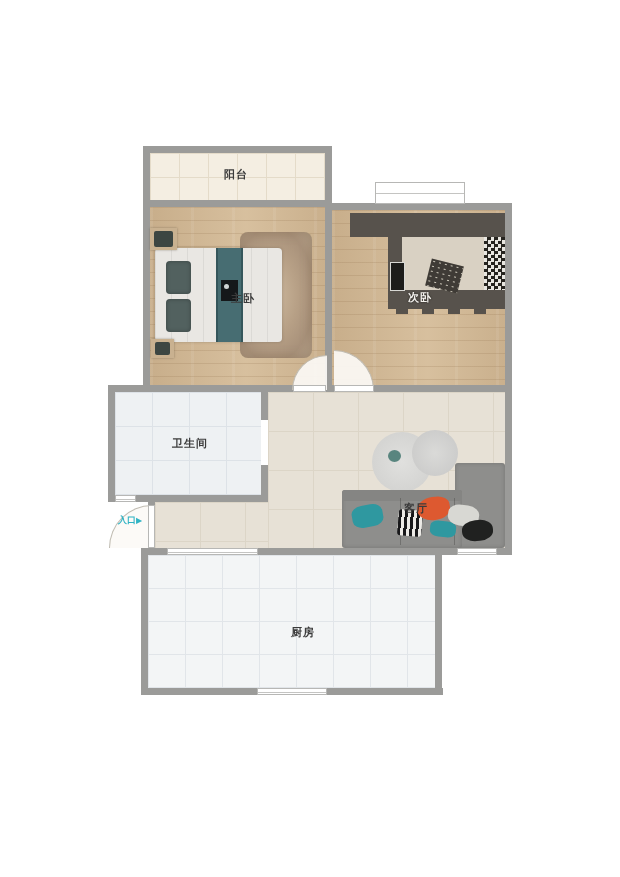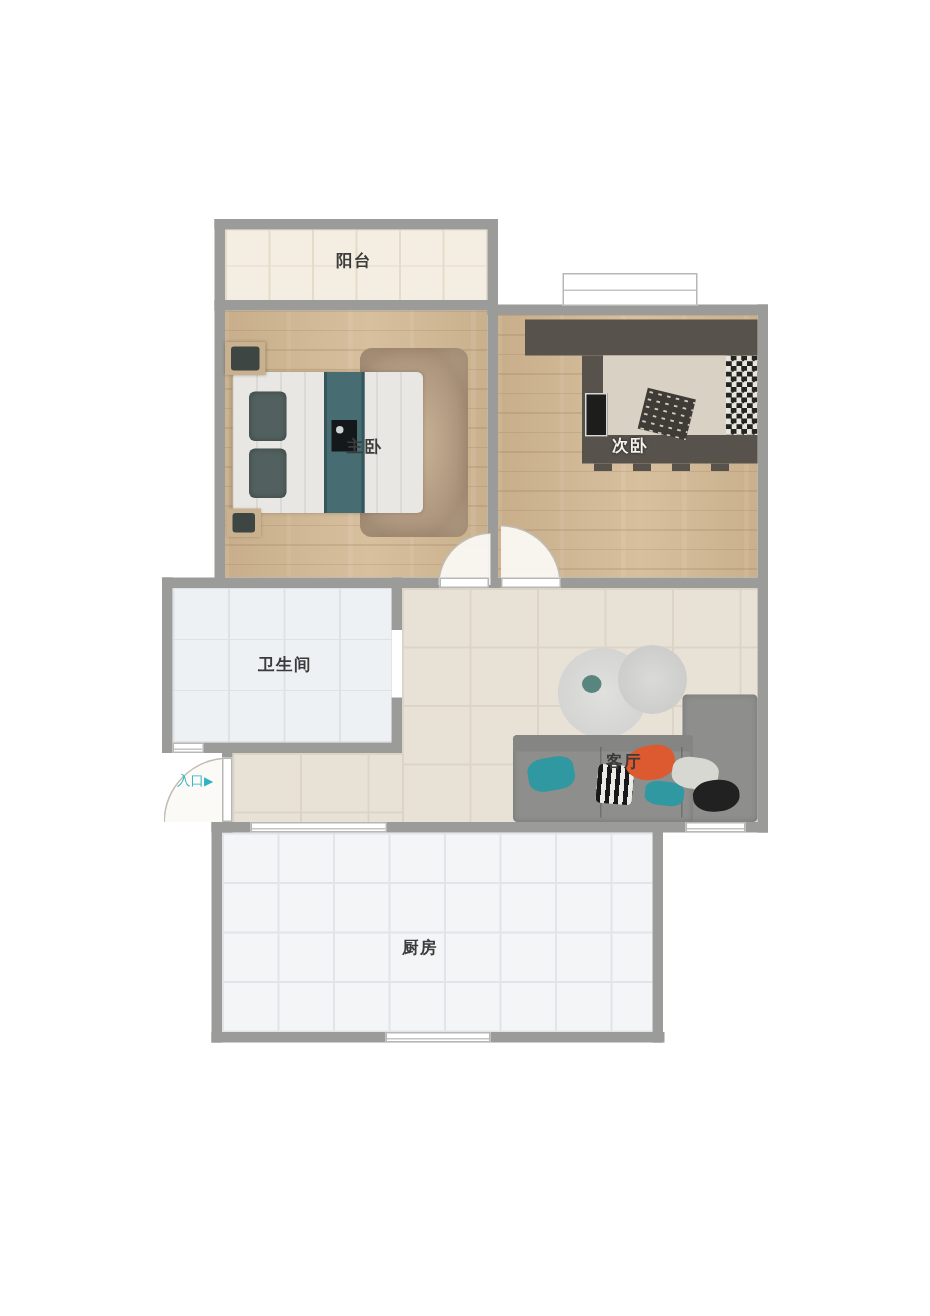--- a/index.html
+++ b/index.html
@@ -30,21 +30,21 @@
   .window{position:absolute;background:#ffffff;border:1px solid #b7b7b5;box-sizing:border-box;}
   .window.h::after{content:"";position:absolute;left:0;right:0;top:50%;height:1px;background:#c4c4c2;}
   
   .arc{position:absolute;background:rgba(252,250,246,.92);box-sizing:border-box;border:1px solid #c0bcb2;}
   .arc-tl{border-radius:100% 0 0 0;border-right:none;border-bottom:none;}
   .arc-tr{border-radius:0 100% 0 0;border-left:none;border-bottom:none;}
   .leaf{position:absolute;background:#ffffff;border:1px solid #b7b7b5;box-sizing:border-box;}
   
   .room-label{position:absolute;font-size:11px;font-weight:bold;color:#3b3b3b;letter-spacing:1px;white-space:nowrap;transform:translate(-50%,-50%);}
   .room-label.on-dark{color:#f4f2ee;text-shadow:0 0 2px #2c2925,0 0 1px #2c2925;}
-  .entry-label{position:absolute;font-size:9px;font-weight:normal;color:#2fb3c4;letter-spacing:0;white-space:nowrap;}
+  .entry-label{position:absolute;font-size:9px;font-weight:bold;color:#2fb3c4;letter-spacing:0;white-space:nowrap;}
   .entry-label .tri{font-size:8px;}
   
   .furn{position:absolute;box-sizing:border-box;}
   
   .rug-feather{background:radial-gradient(ellipse at 45% 50%,#cdb99e 0%,#b7a086 45%,#a8917a 75%,#b7a48c 100%);
     background-blend-mode:multiply;border-radius:8px;
     box-shadow:inset 0 0 12px rgba(120,95,70,.45);}
   .bed-base{background:#e9e7e3;border-radius:4px;
     background-image:repeating-linear-gradient(90deg,rgba(120,120,118,.12) 0 1px,transparent 1px 16px);
     box-shadow:0 0 3px rgba(80,70,60,.35);}
@@ -162,15 +162,15 @@
   <div class="furn p-orange" style="left:417px;top:497px;width:33px;height:23px;transform:rotate(-8deg);"></div>
   <div class="furn p-teal" style="left:430px;top:521px;width:26px;height:16px;transform:rotate(6deg);"></div>
   <div class="furn p-white" style="left:448px;top:505px;width:31px;height:21px;transform:rotate(8deg);"></div>
   <div class="furn p-black" style="left:462px;top:520px;width:31px;height:21px;transform:rotate(-5deg);"></div>
 
   <div class="room-label" style="left:236px;top:174px;">阳台</div>
   <div class="room-label" style="left:243px;top:298px;">主卧</div>
   <div class="room-label on-dark" style="left:420px;top:297px;">次卧</div>
   <div class="room-label" style="left:190px;top:443px;">卫生间</div>
   <div class="room-label" style="left:416px;top:467px;margin-top:41px;">客厅</div>
-  <div class="room-label" style="left:280px;top:632px;">厨房</div>
+  <div class="room-label" style="left:303px;top:632px;">厨房</div>
 
 </div>
 
 </body></html>

